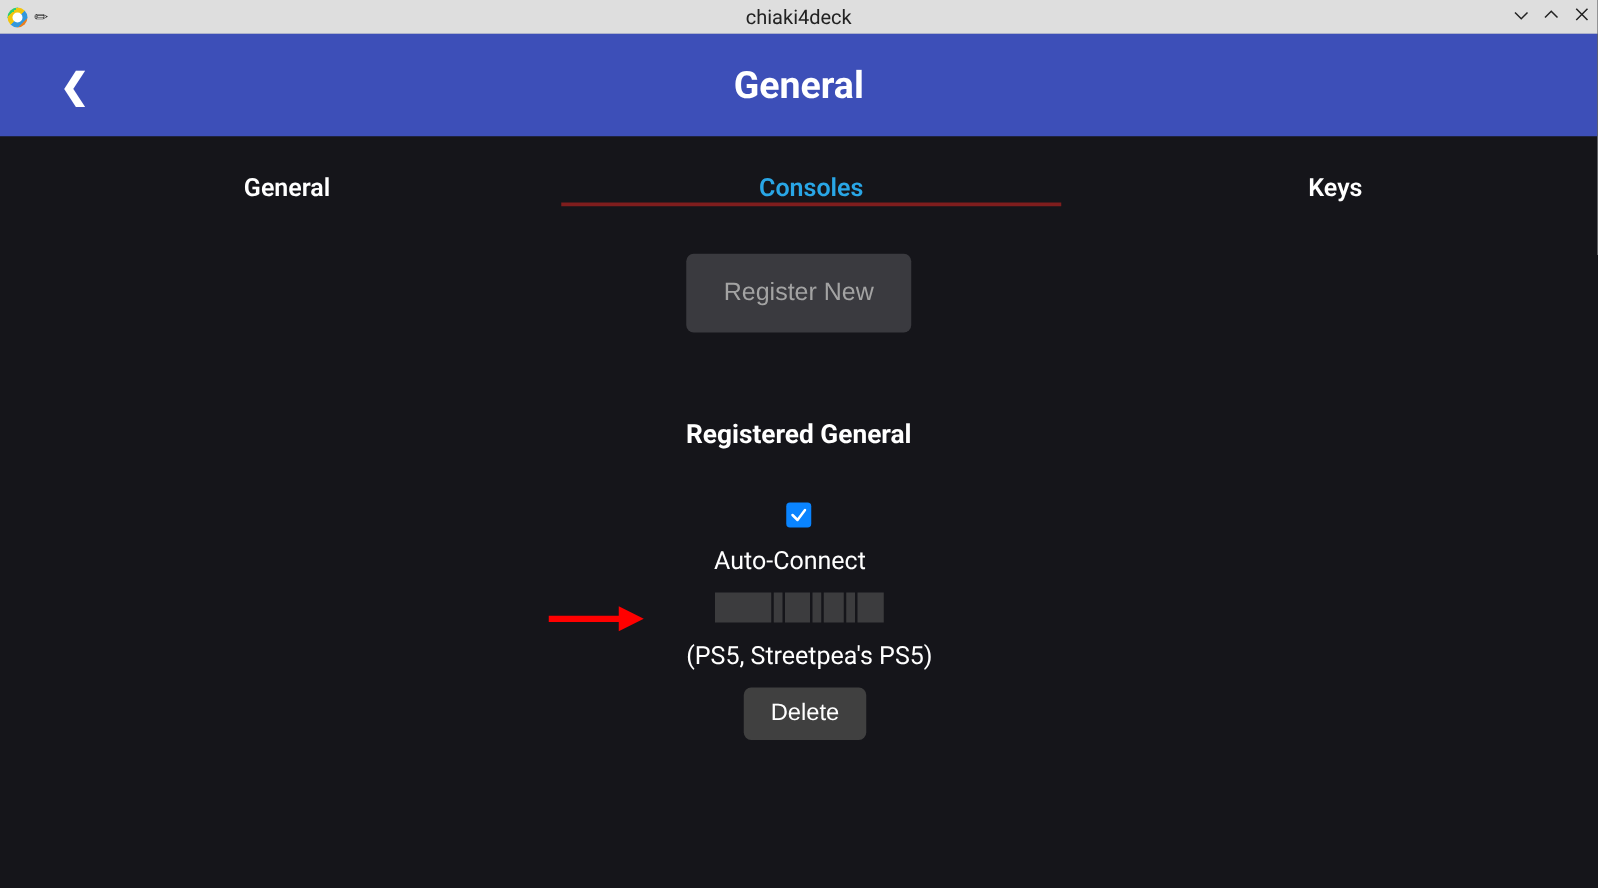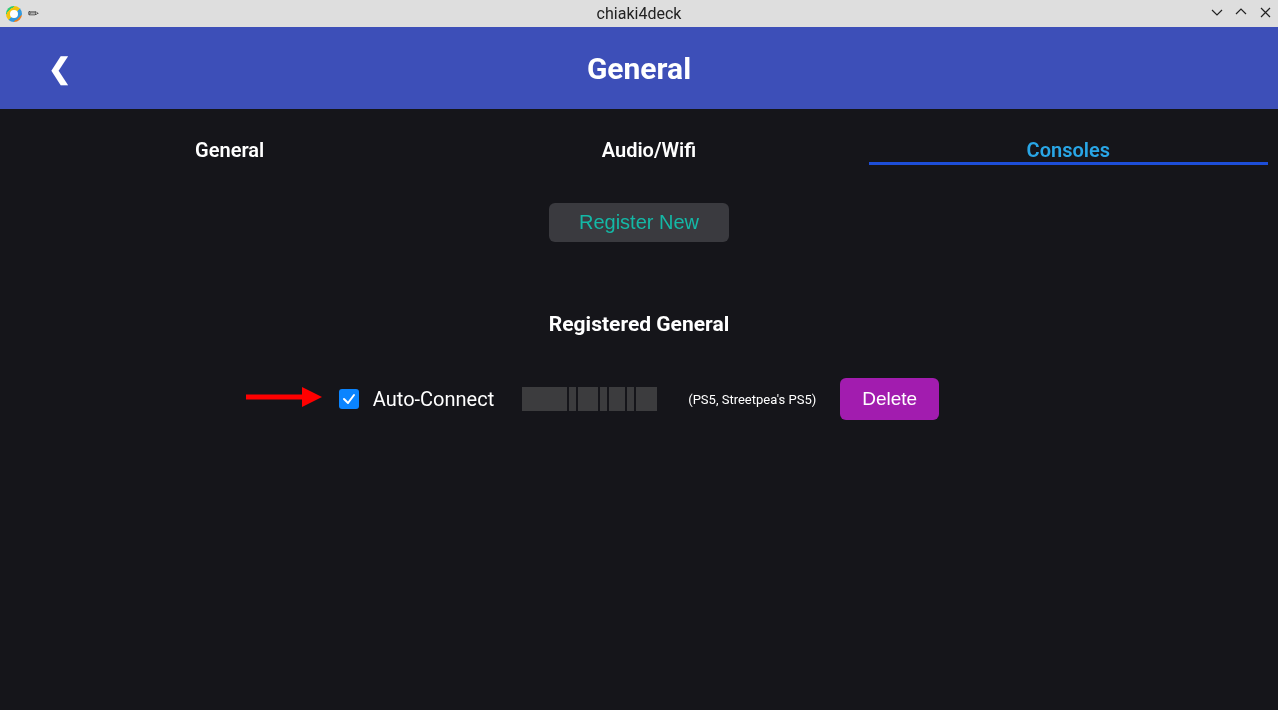--- a/index.html
+++ b/index.html
@@ -108,51 +108,52 @@
       justify-content: center;
       color: #fff;
       font-size: 20px;
       font-weight: 600;
       cursor: pointer;
       border-bottom: 3px solid transparent;
       margin: 0 10px;
     }
     .tab.active {
       color: #29a6e6;
-      border-bottom: 3px solid #1d4ed8;
+      border-bottom: 3px solid #7f1d1d;
     }
     .content {
       padding-top: 38px;
       display: flex;
       flex-direction: column;
       align-items: center;
       color: #fff;
     }
     .register-btn {
       background: #3a3a3f;
-      color: #14b8a6;
+      color: #a3a3a3;
       font-size: 20px;
       font-weight: 500;
-      padding: 8px 30px;
+      padding: 20px 30px;
       border: none;
       border-radius: 6px;
       cursor: pointer;
     }
     .section-title {
       margin-top: 70px;
       font-size: 21px;
       font-weight: 700;
       color: #fff;
     }
     .console-row {
       margin-top: 42px;
       display: flex;
       align-items: center;
       gap: 14px;
       position: relative;
+      flex-direction: column;
     }
     .arrow-annotation {
       position: absolute;
       left: -95px;
       top: 50%;
       transform: translateY(-50%);
     }
     .checkbox {
       width: 20px;
       height: 20px;
@@ -181,26 +182,26 @@
       height: 24px;
     }
     .ip-seg-1 { width: 45px; }
     .ip-seg-2 { width: 7px; }
     .ip-seg-3 { width: 20px; }
     .ip-seg-4 { width: 7px; }
     .ip-seg-5 { width: 16px; }
     .ip-seg-6 { width: 7px; }
     .ip-seg-7 { width: 21px; }
     .console-label {
-      font-size: 13px;
+      font-size: 20px;
       color: #fff;
       margin-left: 17px;
     }
     .delete-btn {
-      background: #a21caf;
+      background: #404040;
       color: #fff;
       font-size: 19px;
       font-weight: 500;
       padding: 10px 22px;
       border: none;
       border-radius: 6px;
       cursor: pointer;
       margin-left: 10px;
     }
   </style>
@@ -233,22 +234,22 @@
 </div>
 
 <div class="app-window">
   <div class="header-bar">
     <div class="back-btn">❮</div>
     <div class="header-title">General</div>
   </div>
 
   <div class="tab-bar">
     <div class="tab">General</div>
-    <div class="tab">Audio/Wifi</div>
     <div class="tab active">Consoles</div>
+    <div class="tab">Keys</div>
   </div>
 
   <div class="content">
     <button class="register-btn">Register New</button>
 
     <div class="section-title">Registered General</div>
 
     <div class="console-row">
       <div class="arrow-annotation">
         <svg width="80" height="26" viewBox="0 0 80 26">

